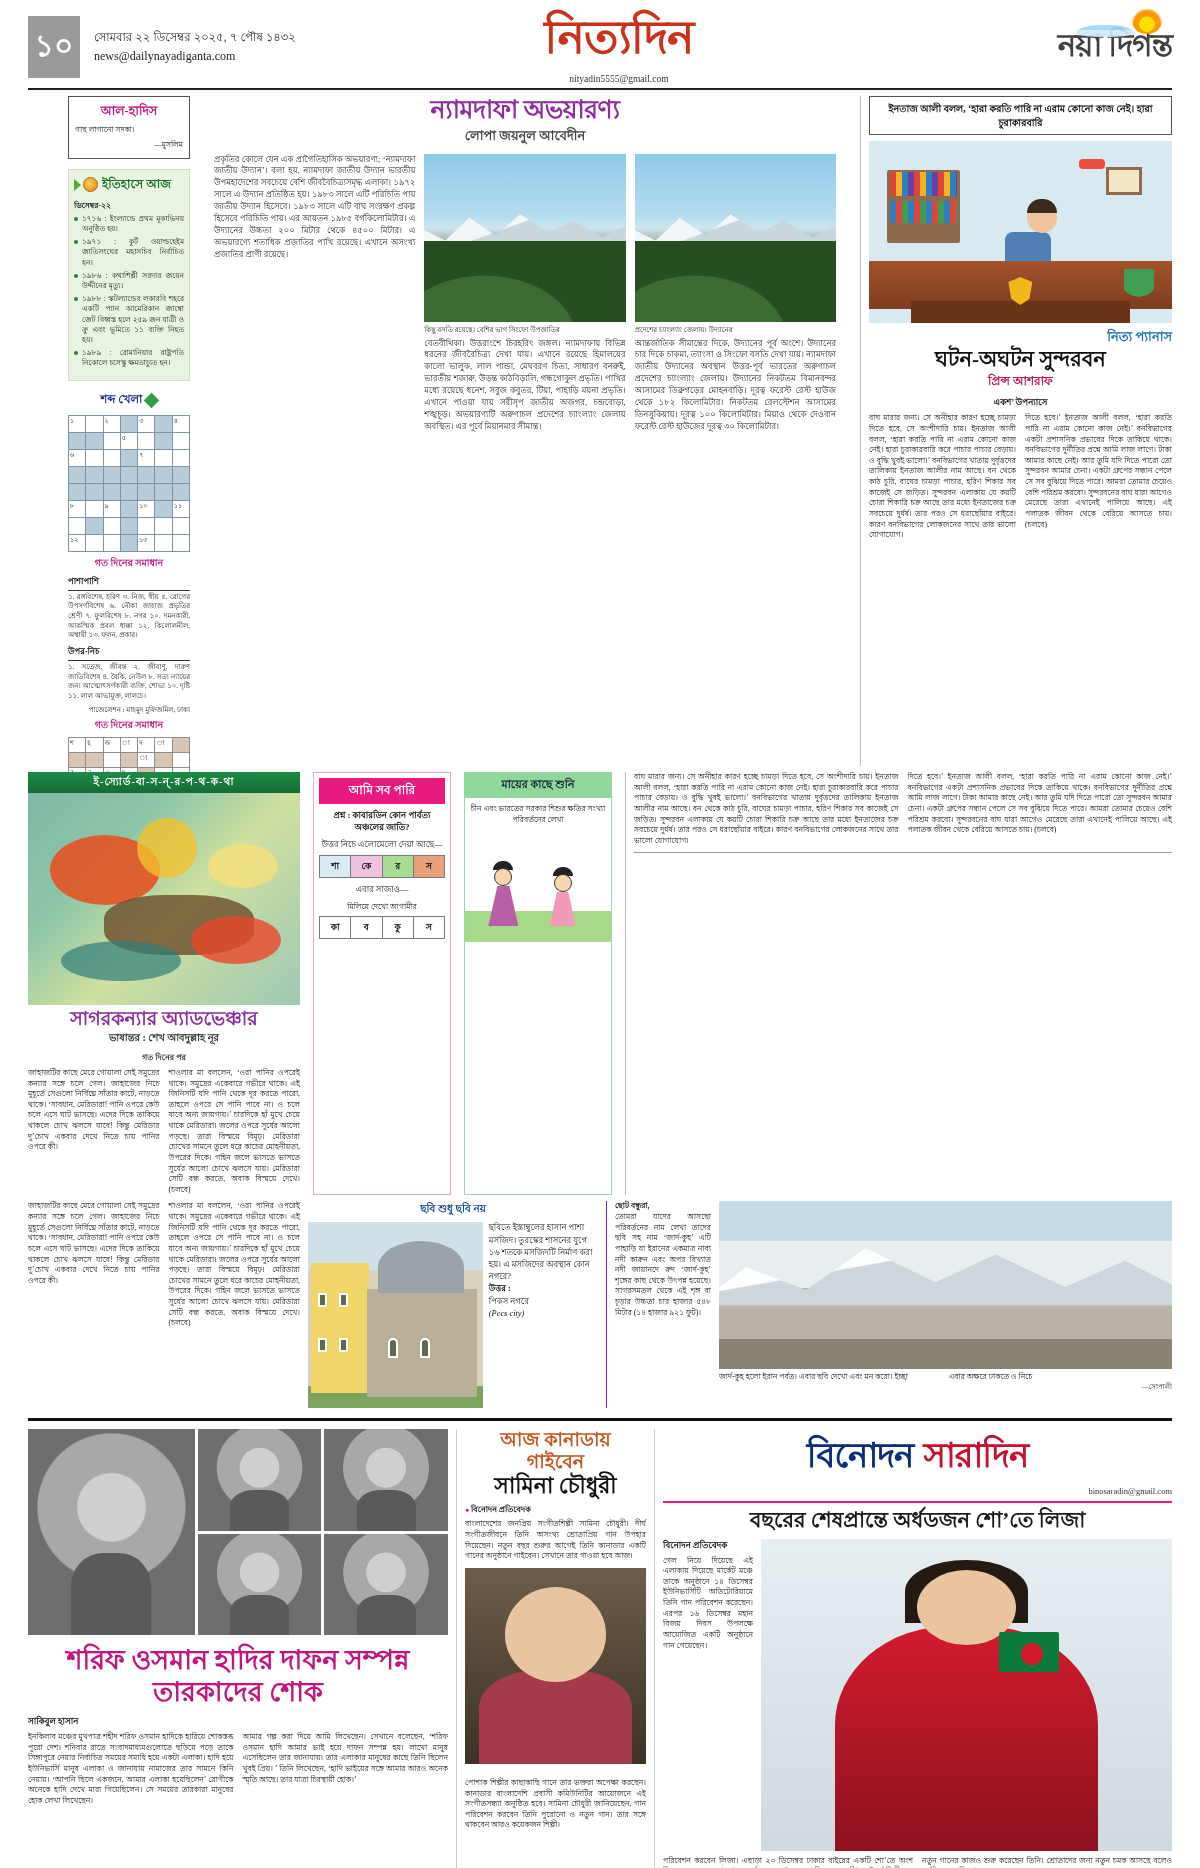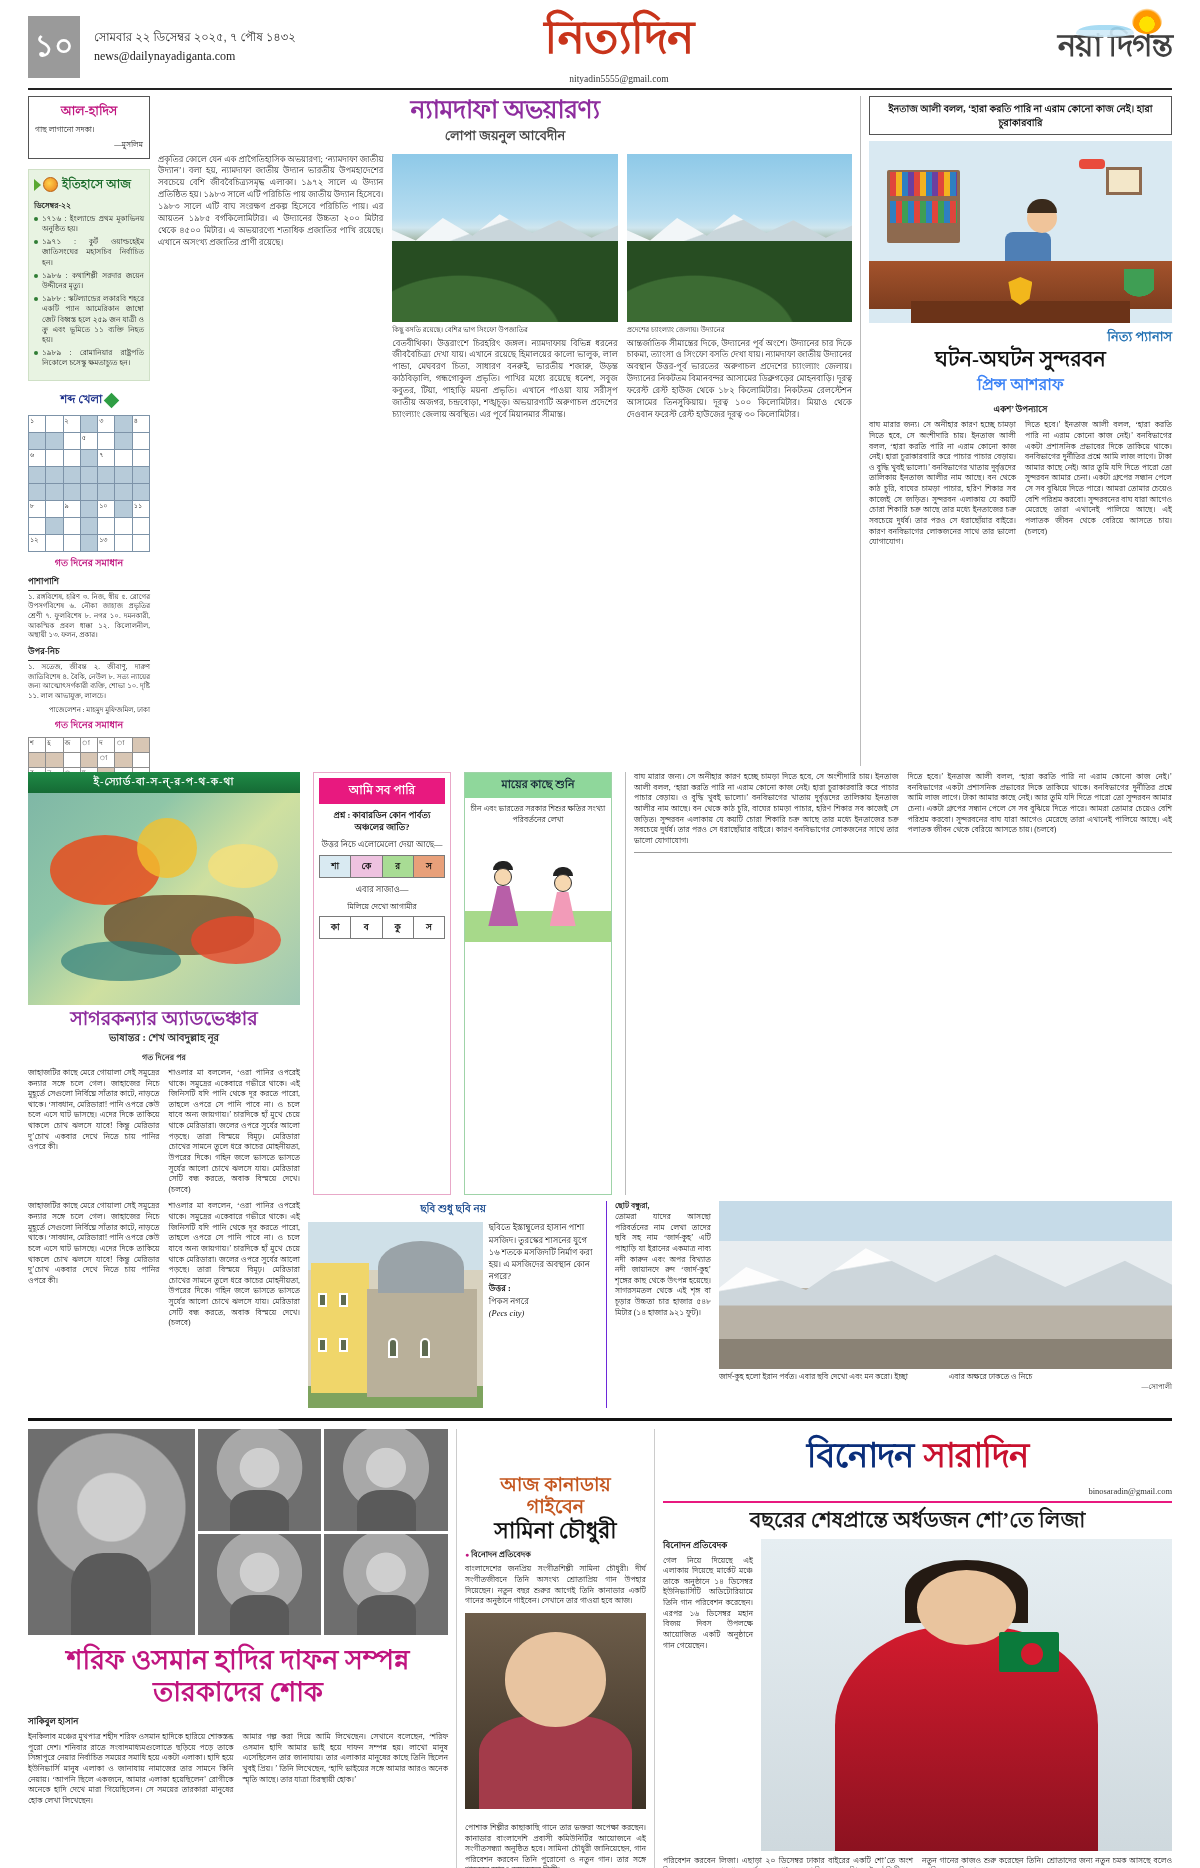--- a/index.html
+++ b/index.html
@@ -45,21 +45,21 @@
   }
 
   .rule-top { border-top: 2.5px solid #222; margin: 2px 6px 6px 6px; }
   .body-text {
     font-size: 8.4px; line-height: 1.42; text-align: justify;
     font-family: "Liberation Serif", serif; color: #1b1b1b;
   }
   .tiny { font-size: 7.6px; line-height: 1.4; font-family: "Liberation Serif", serif; text-align: justify; }
 
   
-  .top-area { display: flex; gap: 8px; padding: 0 6px; height: 670px; }
+  .top-area { display: flex; gap: 24px; padding: 0 6px; height: 670px; margin-left: 40px; }
 
   
   .sidebar { width: 122px; flex: 0 0 122px; }
   .hadis-box { border: 1px solid #555; padding: 5px 6px 7px; margin-bottom: 10px; }
   .hadis-title {
     text-align: center; color: #c0157f; font-weight: bold; font-size: 12.5px;
     font-family: "Liberation Serif", serif; margin-bottom: 3px;
   }
   .hadis-text { font-size: 7.6px; font-family: "Liberation Serif", serif; line-height: 1.4; }
   .hadis-src { text-align: right; font-size: 7.6px; font-family: "Liberation Serif", serif; margin-top: 2px; }
@@ -178,21 +178,21 @@
 
   .nitya-tag {
     text-align: right; font-size: 13px; font-weight: bold; color: #1f6fb2;
     font-family: "Liberation Serif", serif; margin: 4px 0 0;
   }
   .sec-title-big {
     text-align: center; font-size: 21px; font-weight: bold; color: #111;
     font-family: "Liberation Serif", serif; line-height: 1.1;
   }
   .sec-author {
-    text-align: center; font-size: 16px; font-weight: bold; color: #3b82f6;
+    text-align: center; font-size: 12px; font-weight: bold; color: #be185d;
     font-family: "Liberation Serif", serif; margin: 1px 0 4px;
   }
   .sub-h {
     text-align: center; font-size: 8.6px; font-weight: bold;
     font-family: "Liberation Serif", serif; margin: 3px 0;
   }
 
   
   .mid-strip { display: flex; gap: 13px; padding: 6px 6px 0; }
   .mid-art { width: 272px; flex: 0 0 272px; }
@@ -285,21 +285,21 @@
   .face { position:absolute; inset:0; background: radial-gradient(circle at 50% 38%, #cfcfcf 0 22%, #a8a8a8 23% 48%, #6e6e6e 49% 100%); }
   .face::after{ content:""; position:absolute; left:26%; bottom:0; width:48%; height:40%; background:#5a5a5a; border-radius:40% 40% 0 0; }
   .ent-headline {
     text-align: center; font-size: 27px; font-weight: bold; color: #c0157f;
     font-family: "Liberation Serif", serif; line-height: 1.18; margin: 10px 0 6px;
   }
   .ent-sub { font-size: 8.6px; font-weight: bold; font-family: "Liberation Serif", serif; margin-bottom: 3px; }
 
   .ent-mid { width: 190px; flex: 0 0 190px; border-left:1px solid #ccc; padding-left:8px;}
   .ent-mid-title {
-    text-align: center; font-family: "Liberation Serif", serif; line-height: 1.15; margin-top: 45px;
+    text-align: center; font-family: "Liberation Serif", serif; line-height: 1.15;
   }
   .ent-mid-title .l1 { font-size: 19px; font-weight: bold; color: #c4561f; display:block;}
   .ent-mid-title .l2 { font-size: 19px; font-weight: bold; color: #c4561f; display:block;}
   .ent-mid-title .l3 { font-size: 22px; font-weight: bold; color: #111; display:block;}
   .bullet-src { font-size: 8px; font-weight: bold; font-family: "Liberation Serif", serif; margin: 5px 0 3px; }
   .bullet-src::before { content: "\25CF  "; color: #c0157f; font-size: 7px; }
   .portrait {
     height: 196px; background: linear-gradient(#6d5d4a,#3d3226); position: relative; overflow: hidden;
   }
   .portrait .pf { position:absolute; left:22%; top:10%; width:56%; height:48%; border-radius:50%; background:#e8c4a0; }

